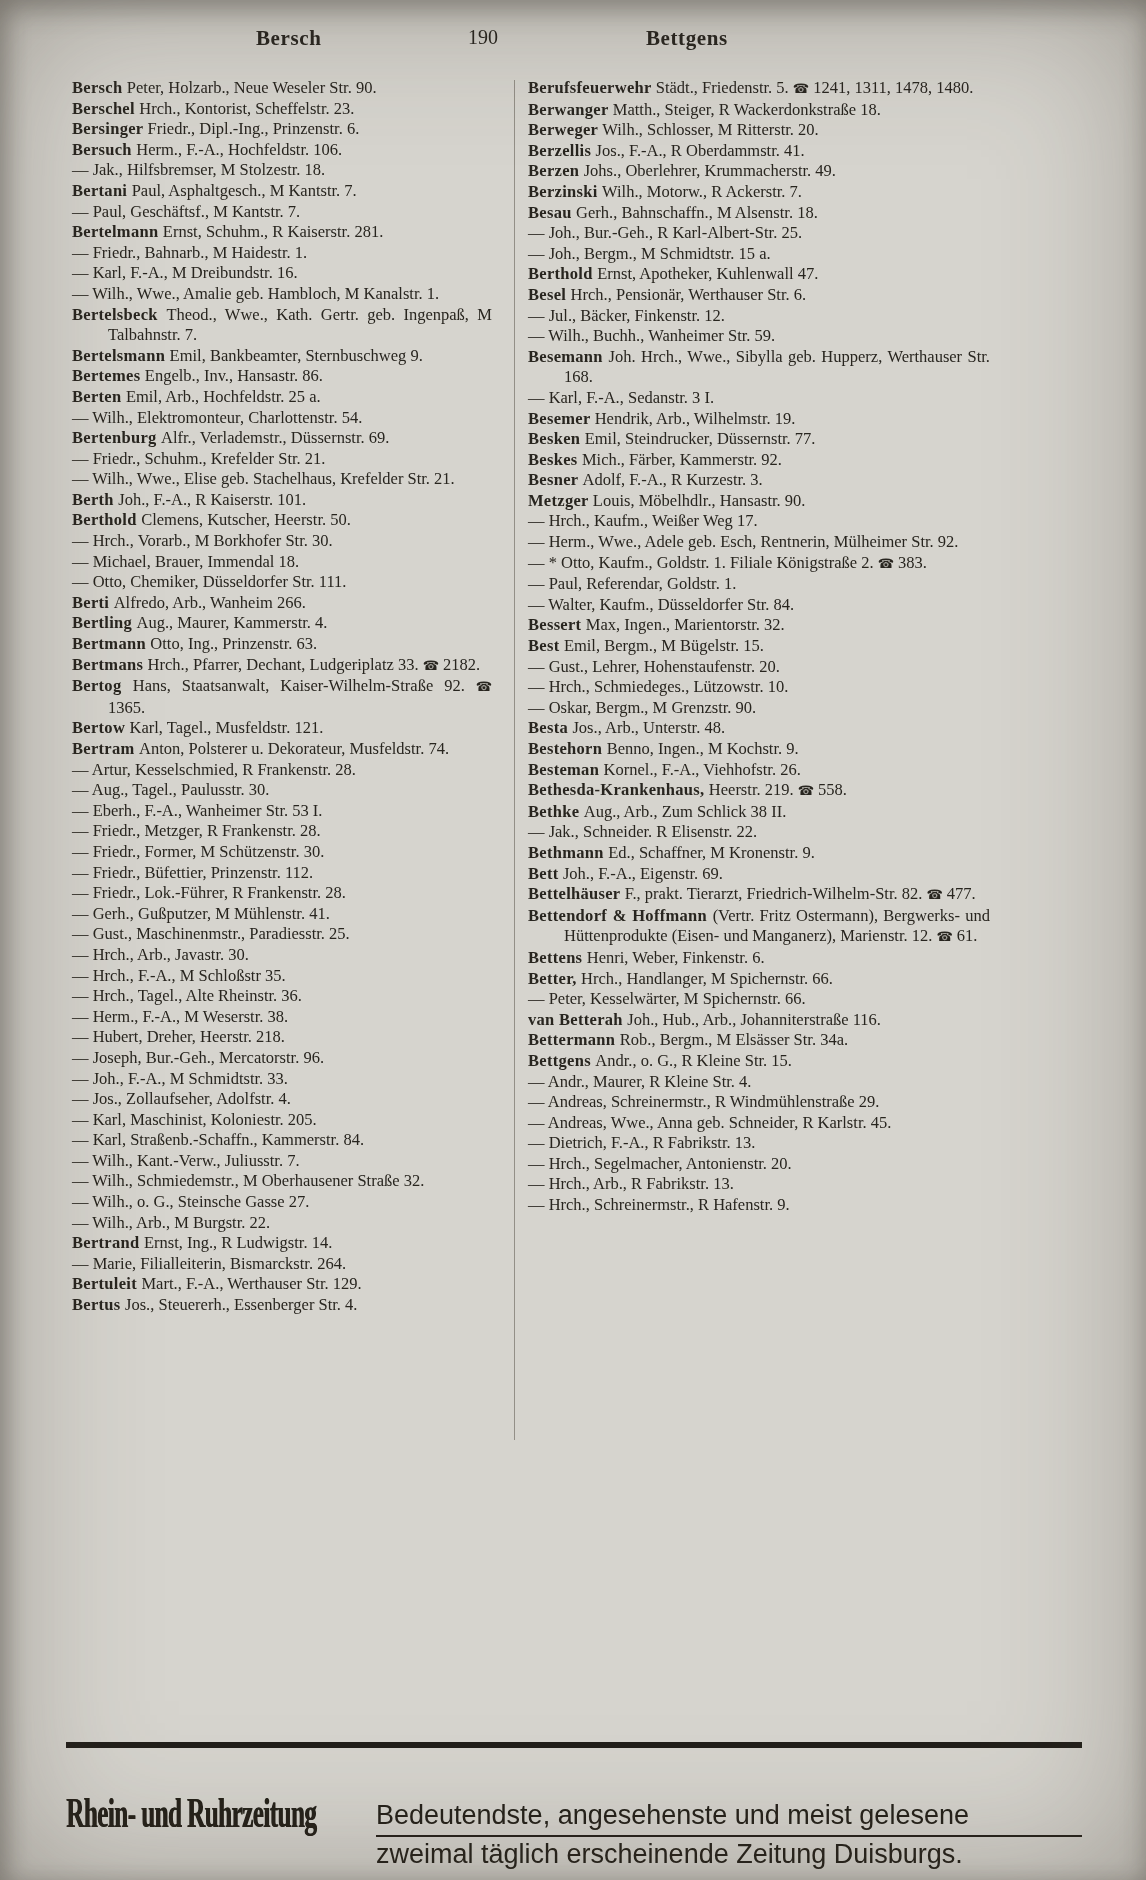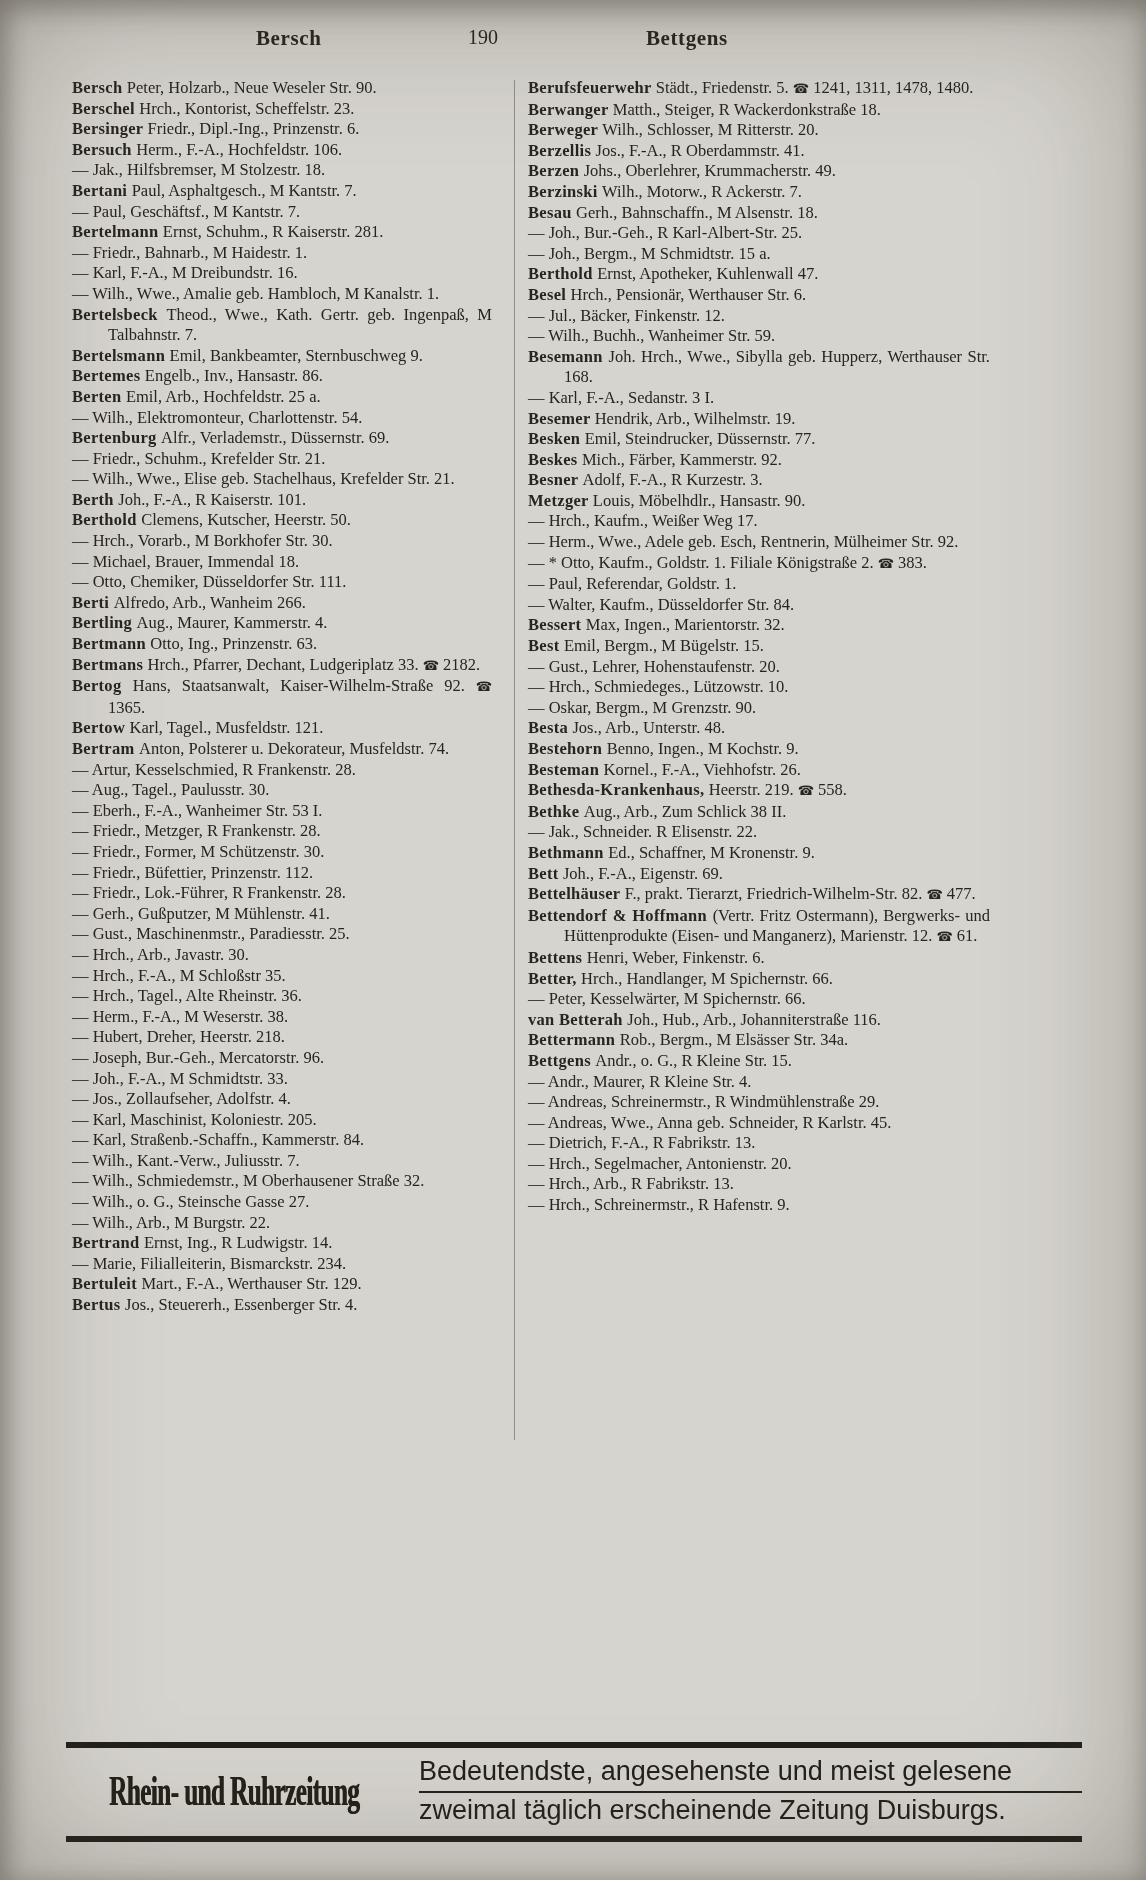--- a/index.html
+++ b/index.html
@@ -31,30 +31,30 @@
 
   .entry { margin: 0; padding-left: 36px; text-indent: -36px; text-align: justify; }
   .lead  { font-weight: bold; letter-spacing: .3px; }
   .phone { font-family: "DejaVu Sans", sans-serif; font-size: 13px; }
 
   .ad {
     position: absolute; left: 66px; top: 1742px; width: 1016px;
     border-top: 6px solid #221f1a; border-bottom: 6px solid #221f1a;
     padding: 8px 0 10px; display: flex; align-items: center;
   }
-  .ad-brand { width: 296px; overflow: visible; margin-left: 43px; }
+  .ad-brand { width: 296px; overflow: visible; }
   .ad-brand-inner {
     display: inline-block; white-space: nowrap;
     font-size: 42px; font-weight: bold; letter-spacing: -1px;
     color: #242019; text-shadow: 1px 0 0 #242019;
     transform: scaleX(.6); transform-origin: left center;
   }
   .ad-text { flex: 1; padding-left: 14px;
     font-family: "Liberation Sans", "DejaVu Sans", sans-serif;
-    font-size: 27px; color: #242019; }
+    font-size: 27px; color: #242019; margin-top: 44px; }
   .ad-rule { border: 0; border-top: 2px solid #242019; margin: 4px 0 2px; }
 </style>
 </head>
 <body>
 
 <div class="header">
   <span class="h-left">Bersch</span>
   <span class="h-num">190</span>
   <span class="h-right">Bettgens</span>
 </div>
@@ -110,21 +110,21 @@
     <p class="entry">— Joseph, Bur.-Geh., Mercatorstr. 96.</p>
     <p class="entry">— Joh., F.-A., M Schmidtstr. 33.</p>
     <p class="entry">— Jos., Zollaufseher, Adolfstr. 4.</p>
     <p class="entry">— Karl, Maschinist, Koloniestr. 205.</p>
     <p class="entry">— Karl, Straßenb.-Schaffn., Kammerstr. 84.</p>
     <p class="entry">— Wilh., Kant.-Verw., Juliusstr. 7.</p>
     <p class="entry">— Wilh., Schmiedemstr., M Oberhausener Straße 32.</p>
     <p class="entry">— Wilh., o. G., Steinsche Gasse 27.</p>
     <p class="entry">— Wilh., Arb., M Burgstr. 22.</p>
     <p class="entry"><span class="lead">Bertrand </span>Ernst, Ing., R Ludwigstr. 14.</p>
-    <p class="entry">— Marie, Filialleiterin, Bismarckstr. 234.</p>
+    <p class="entry">— Marie, Filialleiterin, Bismarckstr. 264.</p>
     <p class="entry"><span class="lead">Bertuleit </span>Mart., F.-A., Werthauser Str. 129.</p>
     <p class="entry"><span class="lead">Bertus </span>Jos., Steuererh., Essenberger Str. 4.</p>
   </div>
 <div class="col col-right">
     <p class="entry"><span class="lead">Berufsfeuerwehr </span>Städt., Friedenstr. 5. <span class="phone">☎</span> 1241, 1311, 1478, 1480.</p>
     <p class="entry"><span class="lead">Berwanger </span>Matth., Steiger, R Wackerdonkstraße 18.</p>
     <p class="entry"><span class="lead">Berweger </span>Wilh., Schlosser, M Ritterstr. 20.</p>
     <p class="entry"><span class="lead">Berzellis </span>Jos., F.-A., R Oberdammstr. 41.</p>
     <p class="entry"><span class="lead">Berzen </span>Johs., Oberlehrer, Krummacherstr. 49.</p>
     <p class="entry"><span class="lead">Berzinski </span>Wilh., Motorw., R Ackerstr. 7.</p>

